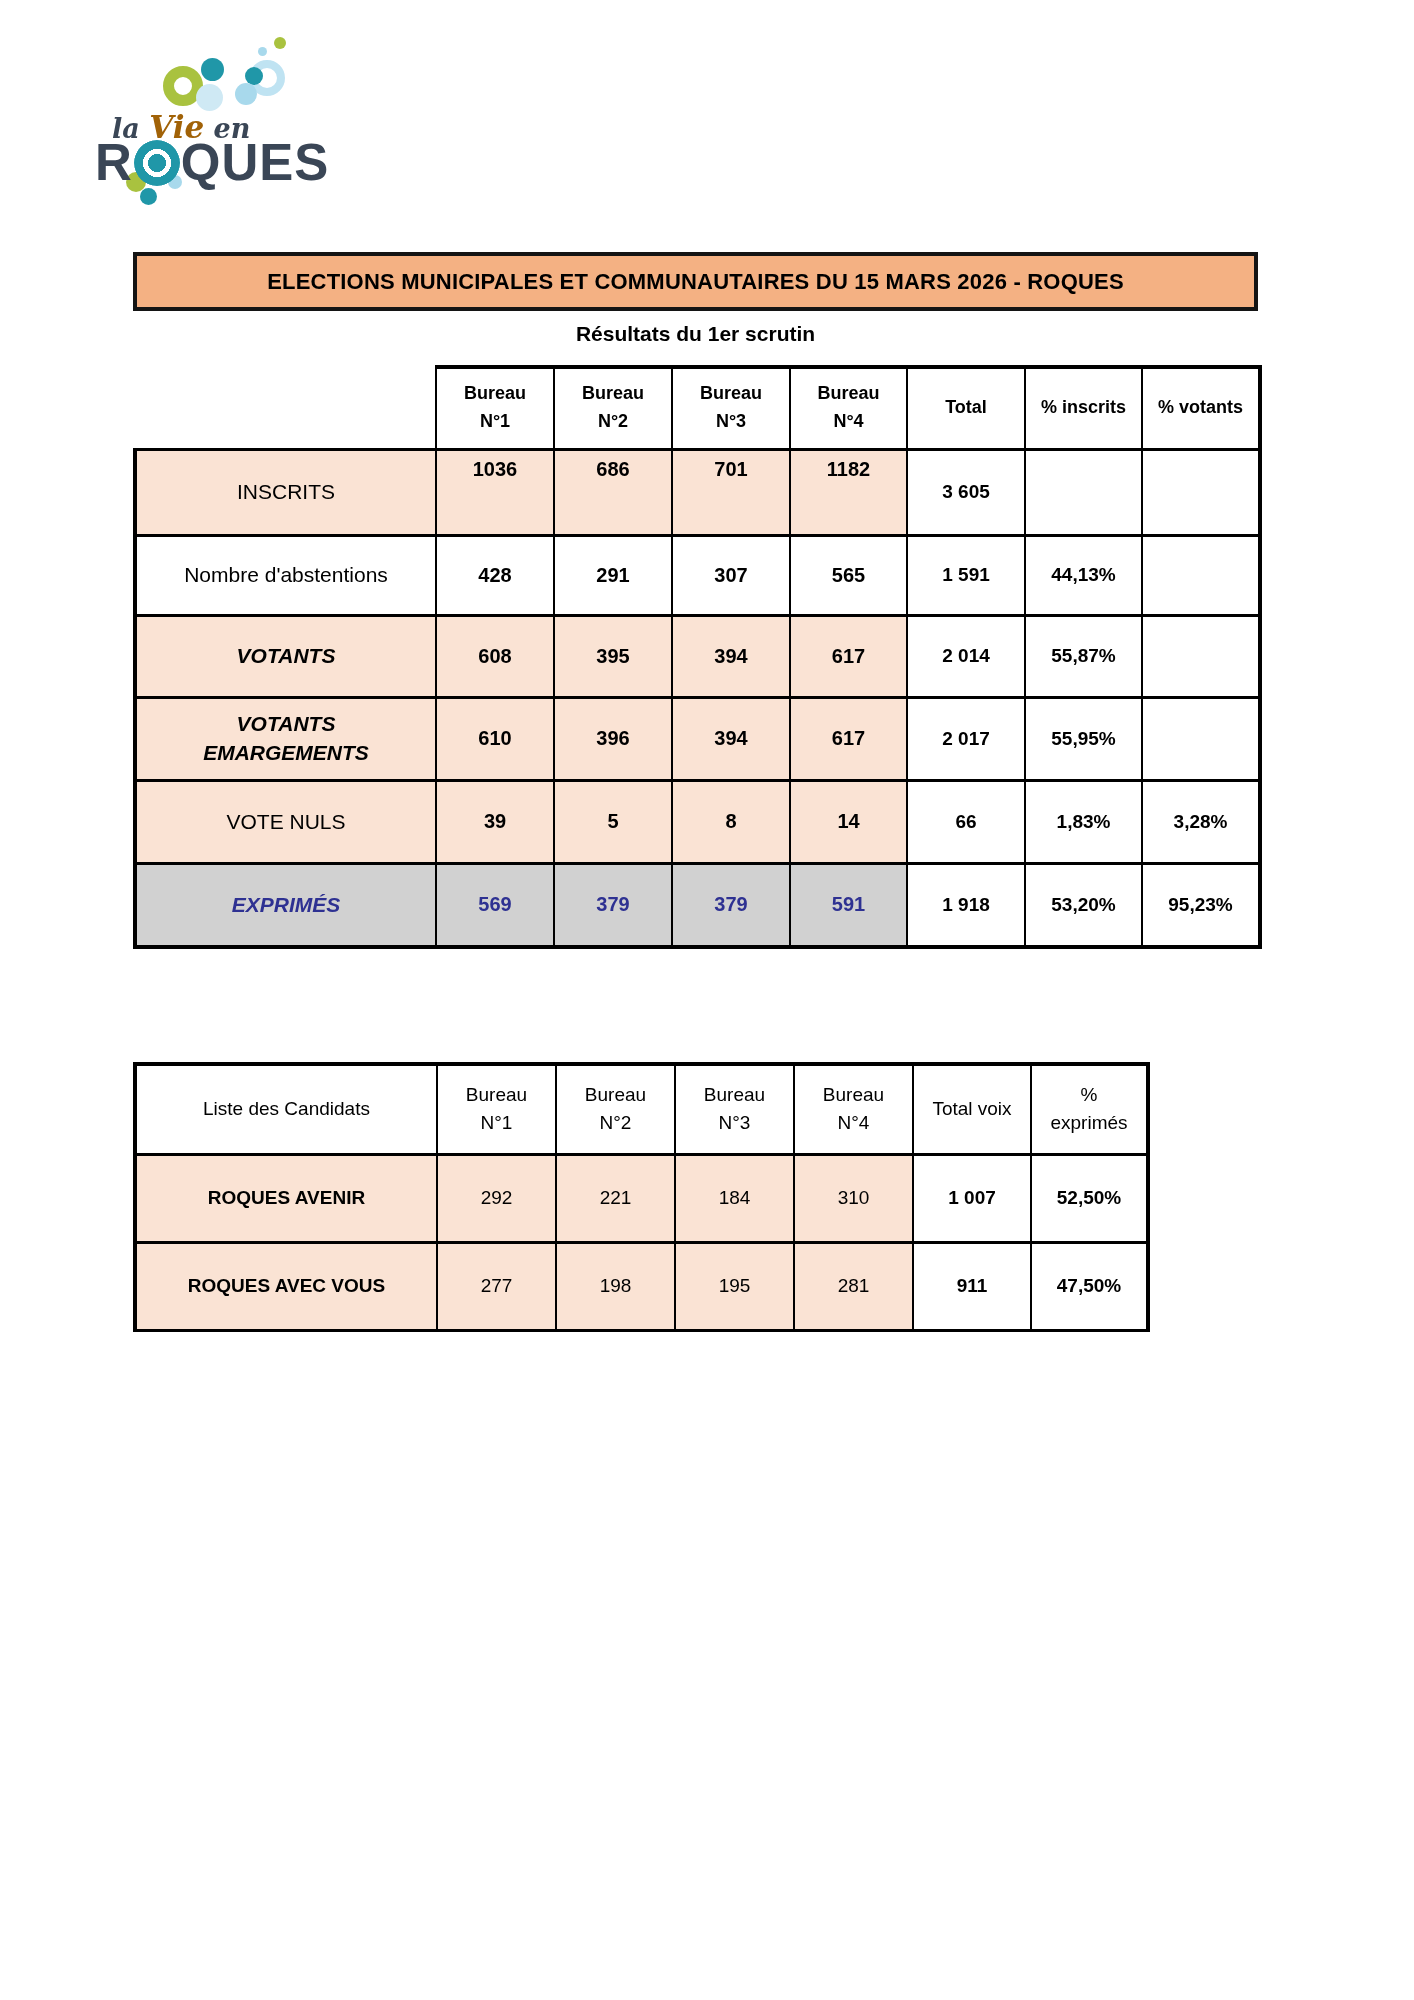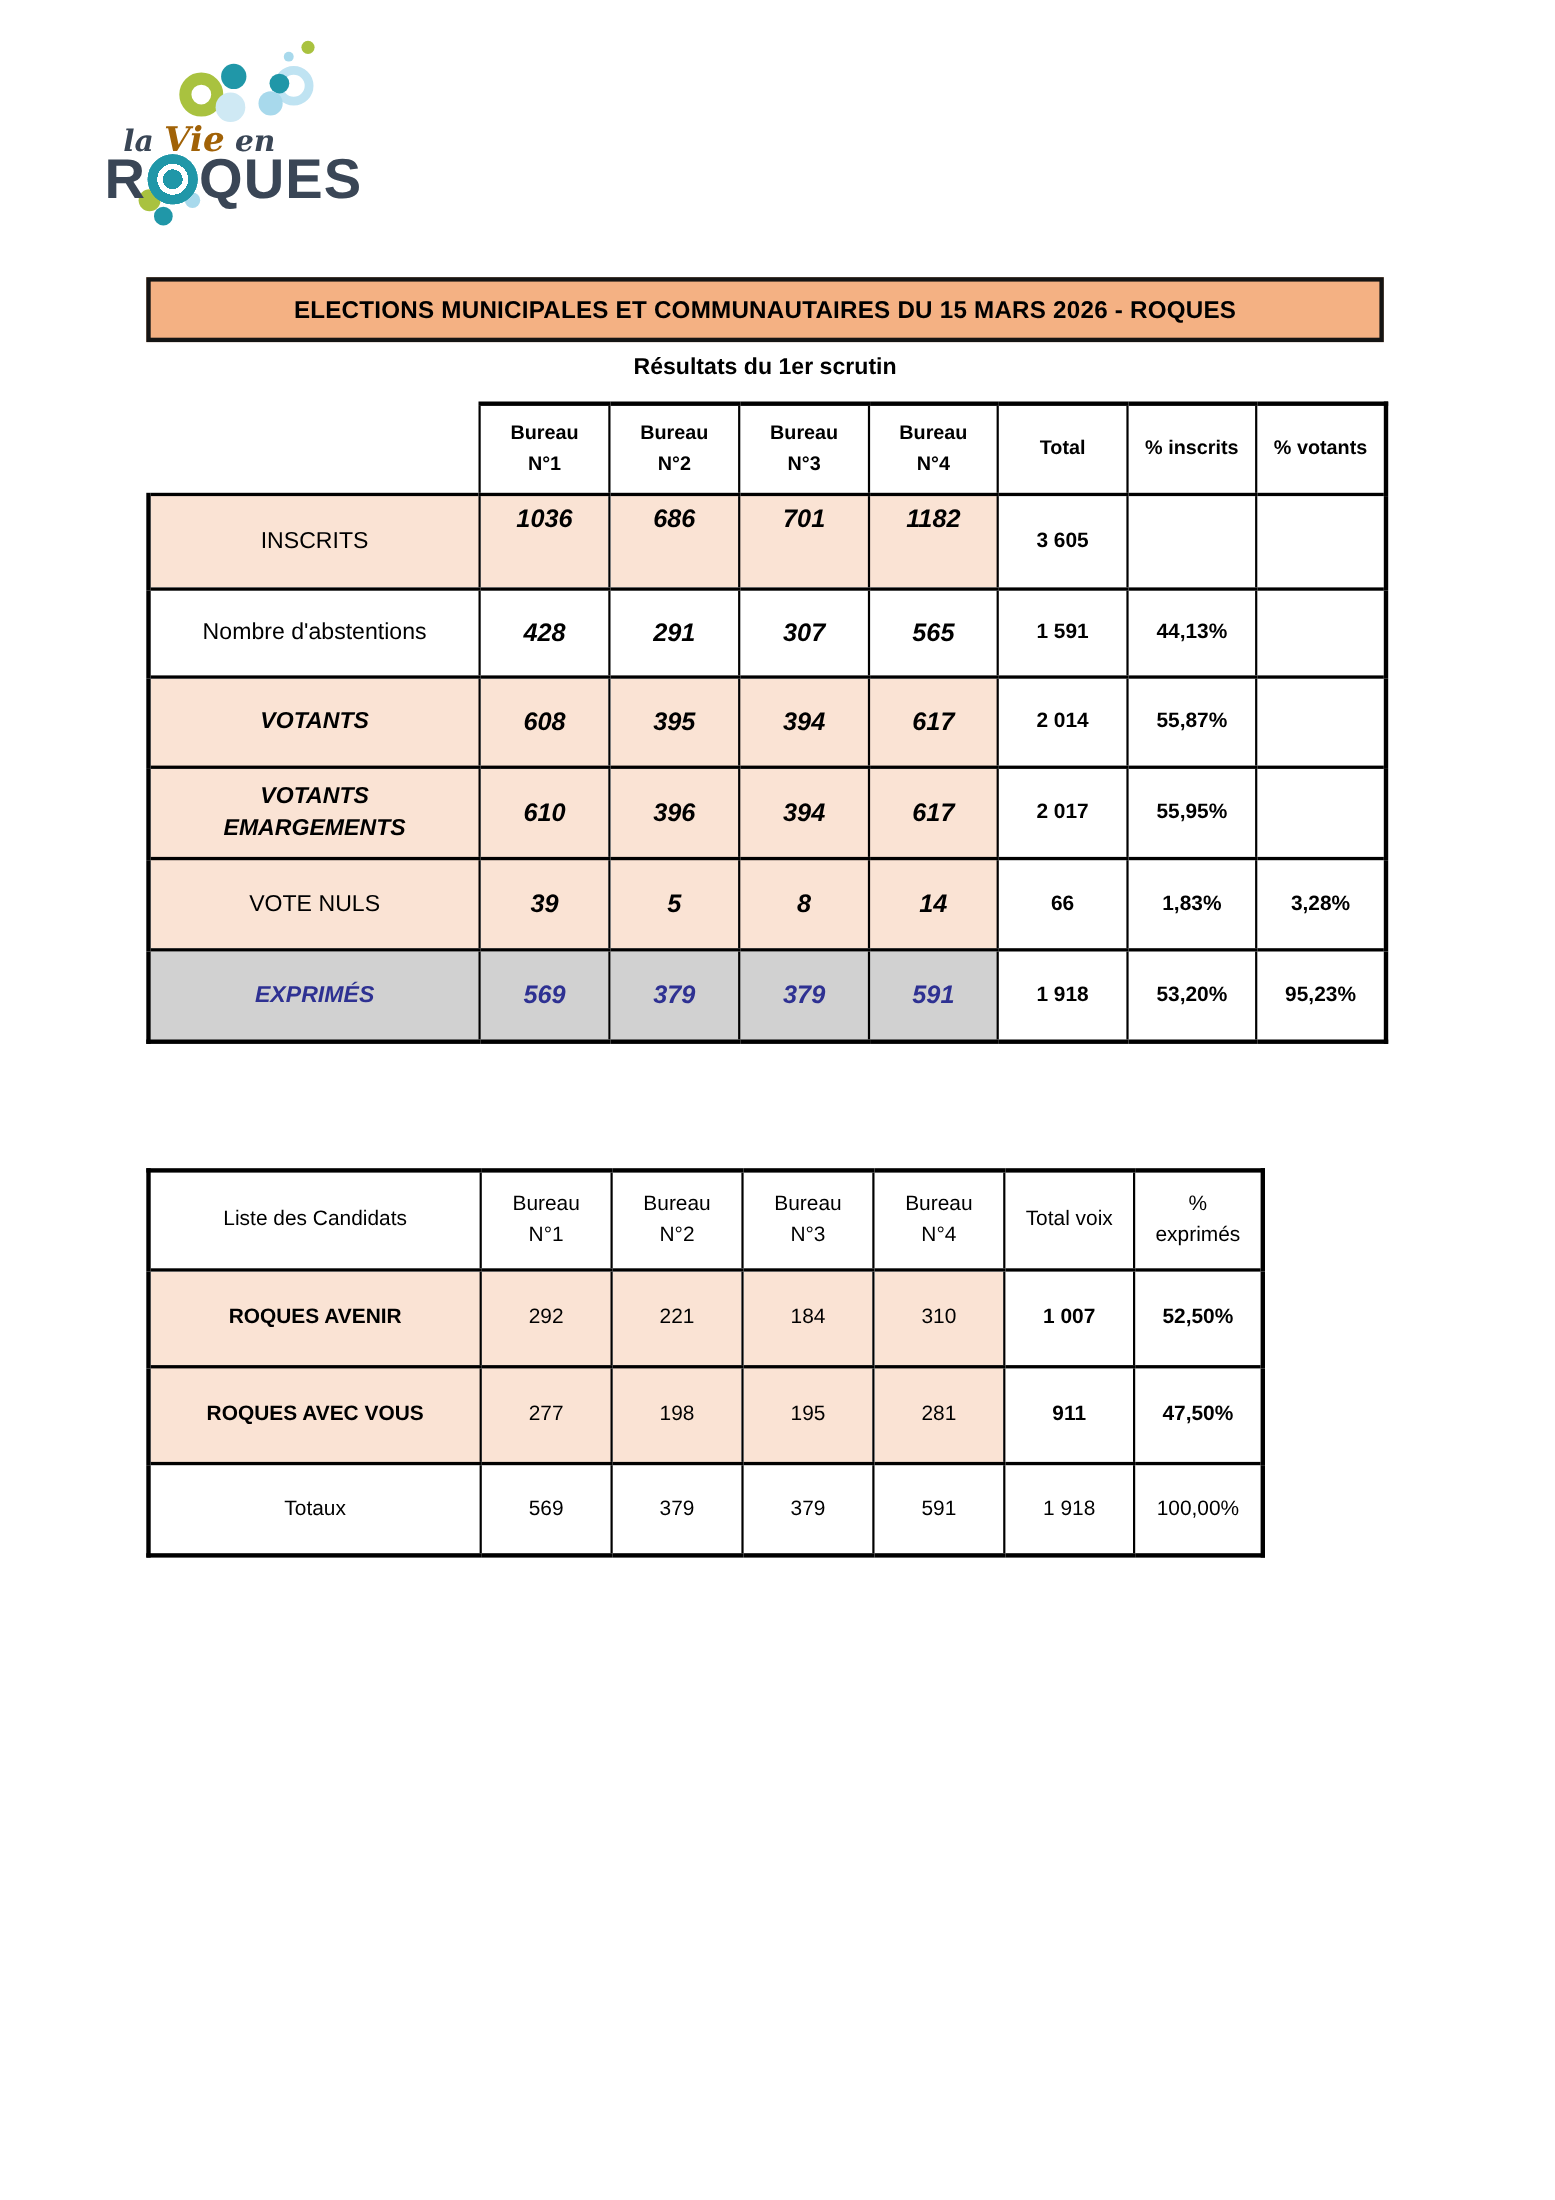--- a/index.html
+++ b/index.html
@@ -29,21 +29,21 @@
   .bl{border-left-width:4px;} .br{border-right-width:4px;}
   .bt{border-top-width:4px;}  .bb{border-bottom-width:4px;}
 
   .bg-p{background:#fae3d4;}
   .bg-g{background:#d1d1d1;}
   .blue{color:#2e3192;}
 
   .hdr{font-weight:bold;font-size:18px;line-height:1.55;background:#fff;}
   .lbl{font-size:21px;}
   .lblb{font-weight:bold;font-style:italic;font-size:21px;line-height:1.35;}
-  .num{font-weight:bold;font-style:italic;font-size:23px;}
+  .num{font-weight:bold;font-size:20px;}
   .vtop{vertical-align:top;padding-top:7px;}
   .tot{font-weight:bold;font-size:19px;}
   .narrow{display:inline-block;max-width:210px;}
 
   .t2 td{font-size:19px;}
   .hdr2{font-weight:normal;font-size:19px;line-height:1.5;background:#fff;}
   .lblb2{font-weight:bold;font-size:19px;}
   .totb{font-weight:bold;}
 </style>
 </head>
@@ -187,23 +187,14 @@
   </tr>
   <tr style="height:88px">
     <td class="lblb2 bg-p bl">ROQUES AVEC VOUS</td>
     <td class="bg-p">277</td>
     <td class="bg-p">198</td>
     <td class="bg-p">195</td>
     <td class="bg-p">281</td>
     <td class="totb">911</td>
     <td class="totb br">47,50%</td>
   </tr>
-  <tr style="height:84px">
-    <td class="bl bb">Totaux</td>
-    <td class="bb">569</td>
-    <td class="bb">379</td>
-    <td class="bb">379</td>
-    <td class="bb">591</td>
-    <td class="bb">1 918</td>
-    <td class="bb br">100,00%</td>
-  </tr>
 </tbody>
   </table>
 
 </body></html>

